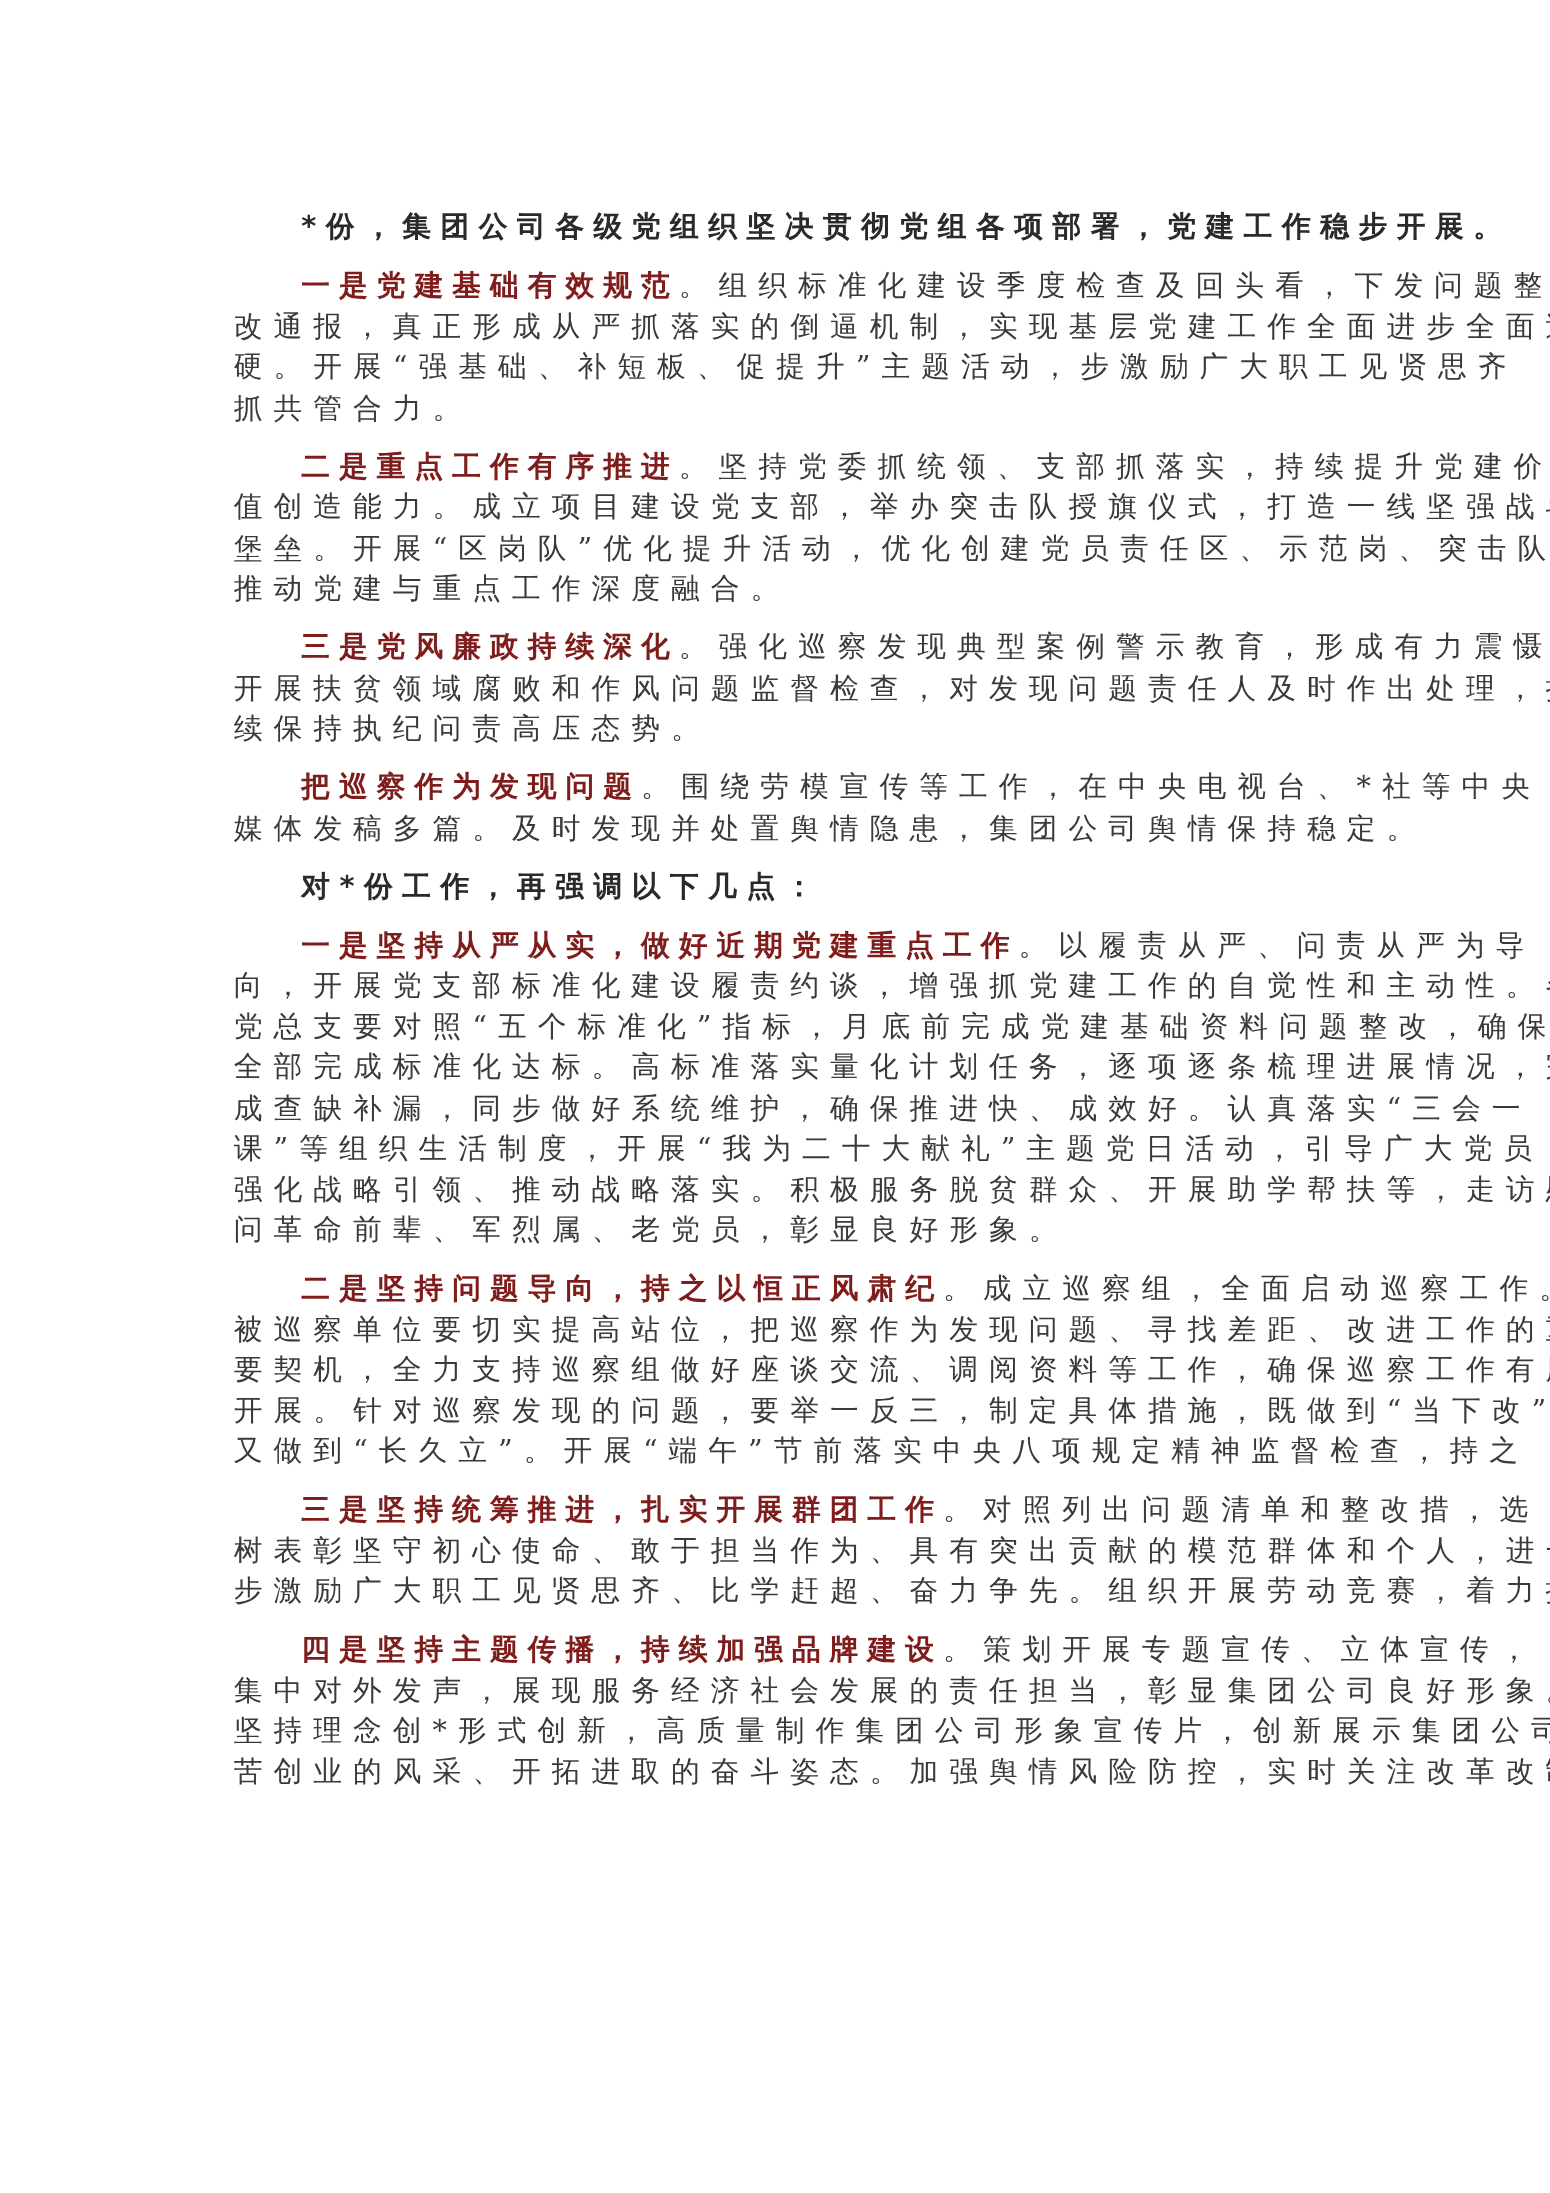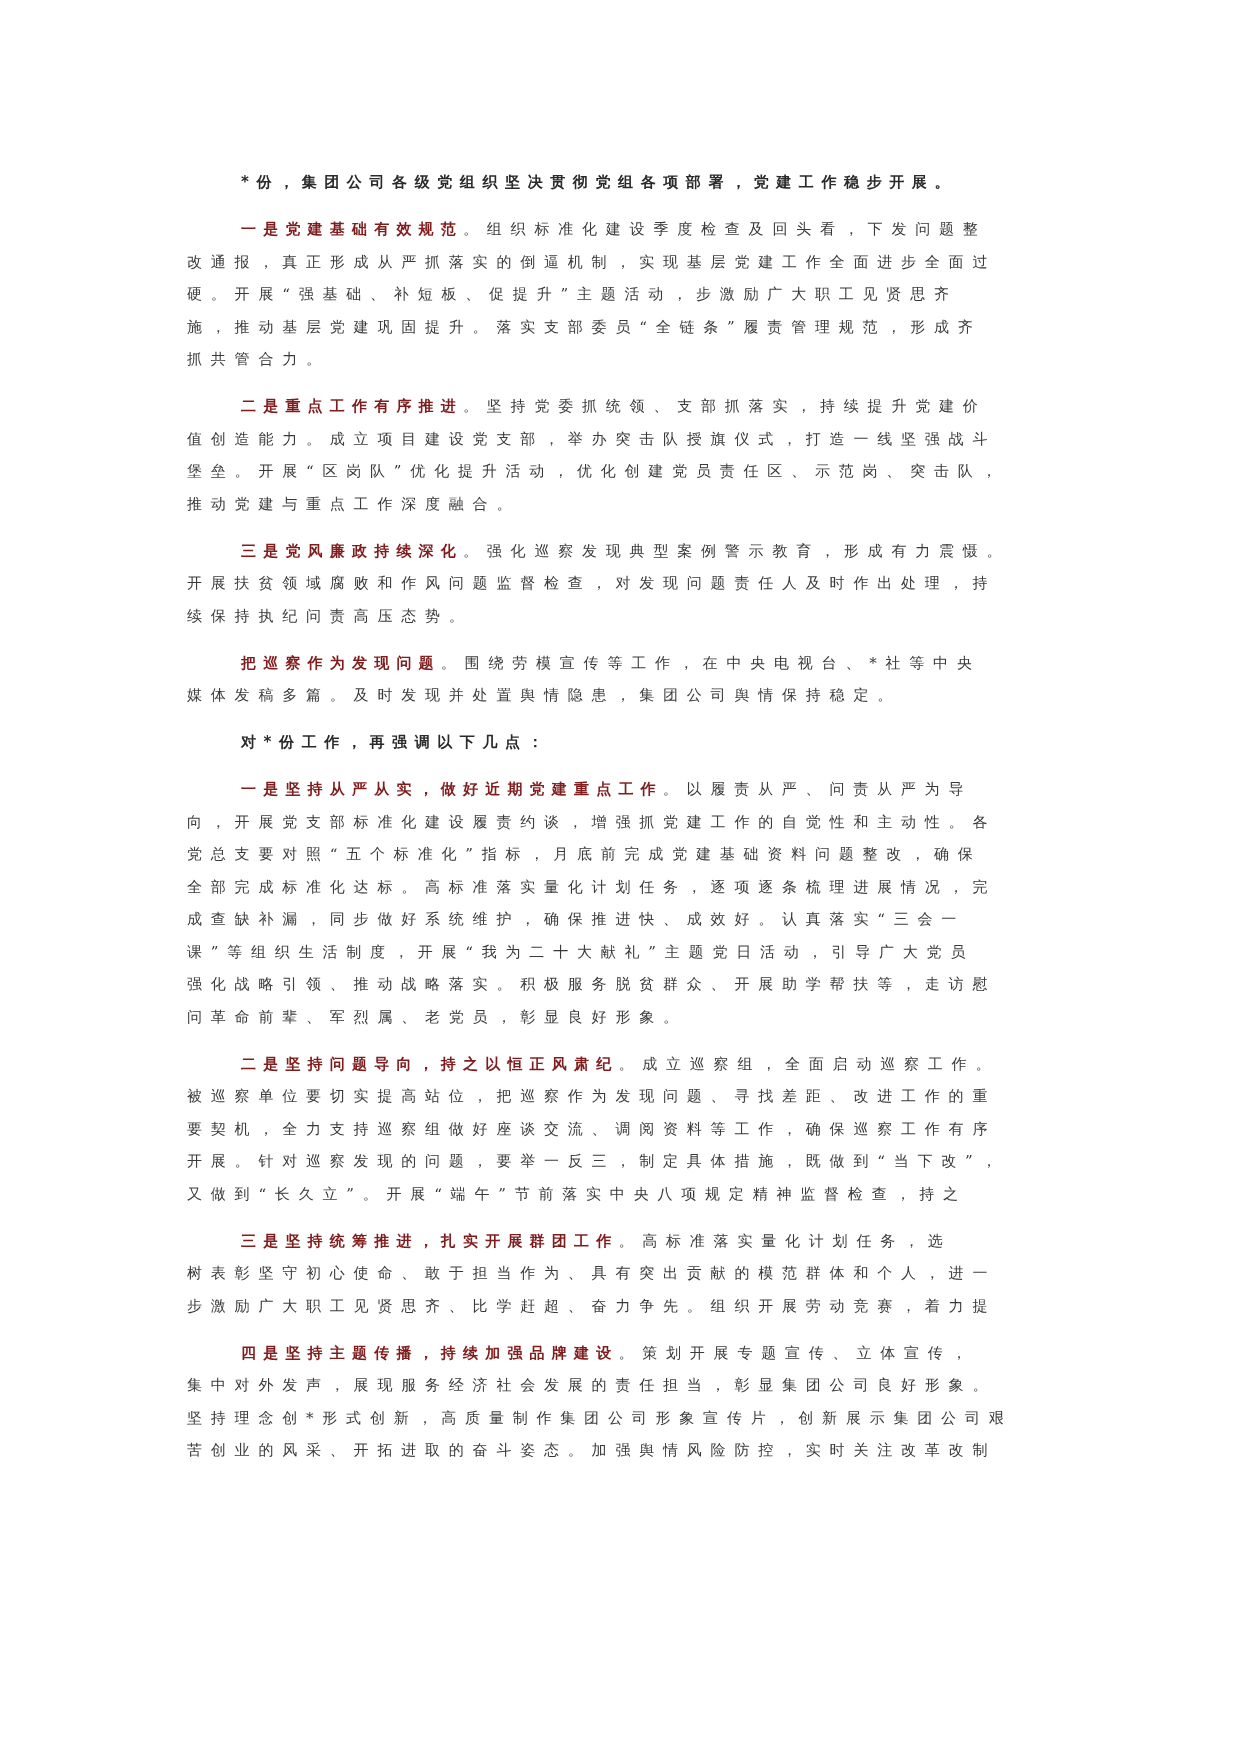--- a/index.html
+++ b/index.html
@@ -1,21 +1,21 @@
 <!DOCTYPE html>
 <html><head>
 <meta charset="utf-8">
 <style>
   html, body { margin: 0; padding: 0; background: #ffffff; }
   body { width: 1240px; height: 1754px; position: relative; overflow: hidden; }
   .page {
     position: absolute; left: 187px; top: 166px; width: 870px;
     font-family: "DejaVu Serif", "Liberation Serif", serif;
     color: #3a3a3a;
-    font-size: 15px;
+    font-size: 23px;
     line-height: 32.5px;
   }
   .para { margin: 0 0 14.5px 0; }
   .line { display: block; white-space: nowrap; letter-spacing: 8.8px; }
   .line.indent { padding-left: 54px; }
   .bold { font-family: "DejaVu Sans", "Liberation Sans", sans-serif; font-weight: bold; color: #7f1d1d; letter-spacing: 7.2px; }
   .title-line { font-family: "DejaVu Sans", "Liberation Sans", sans-serif; font-weight: bold; color: #2a2a2a; letter-spacing: 7.6px; padding-left: 54px; display:block; white-space:nowrap; }
 </style>
 </head>
 <body>
@@ -23,21 +23,20 @@
 <div class="page">
 
   <p class="para">
     <span class="title-line">*份，集团公司各级党组织坚决贯彻党组各项部署，党建工作稳步开展。</span>
   </p>
 
   <p class="para">
     <span class="line indent"><span class="bold">一是党建基础有效规范</span><span>。组织标准化建设季度检查及回头看，下发问题整</span></span>
     <span class="line">改通报，真正形成从严抓落实的倒逼机制，实现基层党建工作全面进步全面过</span>
     <span class="line">硬。开展“强基础、补短板、促提升”主题活动，步激励广大职工见贤思齐</span>
-    <span class="line">施，推动基层党建巩固提升。落实支部委员“全链条”履责管理规范，形成齐</span>
     <span class="line">抓共管合力。</span>
   </p>
 
   <p class="para">
     <span class="line indent"><span class="bold">二是重点工作有序推进</span><span>。坚持党委抓统领、支部抓落实，持续提升党建价</span></span>
     <span class="line">值创造能力。成立项目建设党支部，举办突击队授旗仪式，打造一线坚强战斗</span>
     <span class="line">堡垒。开展“区岗队”优化提升活动，优化创建党员责任区、示范岗、突击队，</span>
     <span class="line">推动党建与重点工作深度融合。</span>
   </p>
 
@@ -69,21 +68,21 @@
 
   <p class="para">
     <span class="line indent"><span class="bold">二是坚持问题导向，持之以恒正风肃纪</span><span>。成立巡察组，全面启动巡察工作。</span></span>
     <span class="line">被巡察单位要切实提高站位，把巡察作为发现问题、寻找差距、改进工作的重</span>
     <span class="line">要契机，全力支持巡察组做好座谈交流、调阅资料等工作，确保巡察工作有序</span>
     <span class="line">开展。针对巡察发现的问题，要举一反三，制定具体措施，既做到“当下改”，</span>
     <span class="line">又做到“长久立”。开展“端午”节前落实中央八项规定精神监督检查，持之</span>
   </p>
 
   <p class="para">
-    <span class="line indent"><span class="bold">三是坚持统筹推进，扎实开展群团工作</span><span>。高标准落实量化计划任务，选</span></span>
+    <span class="line indent"><span class="bold">三是坚持统筹推进，扎实开展群团工作</span><span>。对照列出问题清单和整改措，选</span></span>
     <span class="line">树表彰坚守初心使命、敢于担当作为、具有突出贡献的模范群体和个人，进一</span>
     <span class="line">步激励广大职工见贤思齐、比学赶超、奋力争先。组织开展劳动竞赛，着力提</span>
   </p>
 
   <p class="para">
     <span class="line indent"><span class="bold">四是坚持主题传播，持续加强品牌建设</span><span>。策划开展专题宣传、立体宣传，</span></span>
     <span class="line">集中对外发声，展现服务经济社会发展的责任担当，彰显集团公司良好形象。</span>
     <span class="line">坚持理念创*形式创新，高质量制作集团公司形象宣传片，创新展示集团公司艰</span>
     <span class="line">苦创业的风采、开拓进取的奋斗姿态。加强舆情风险防控，实时关注改革改制</span>
   </p>

